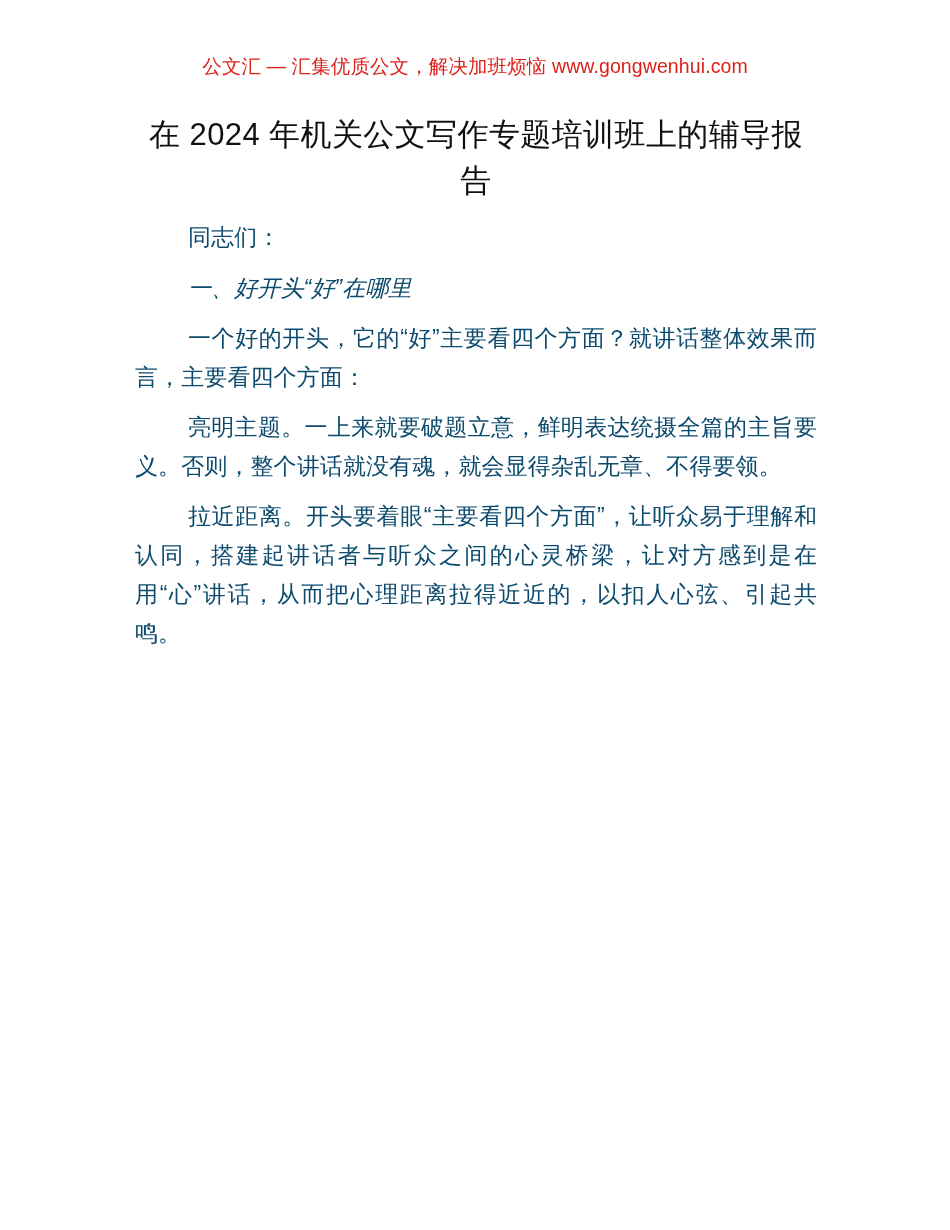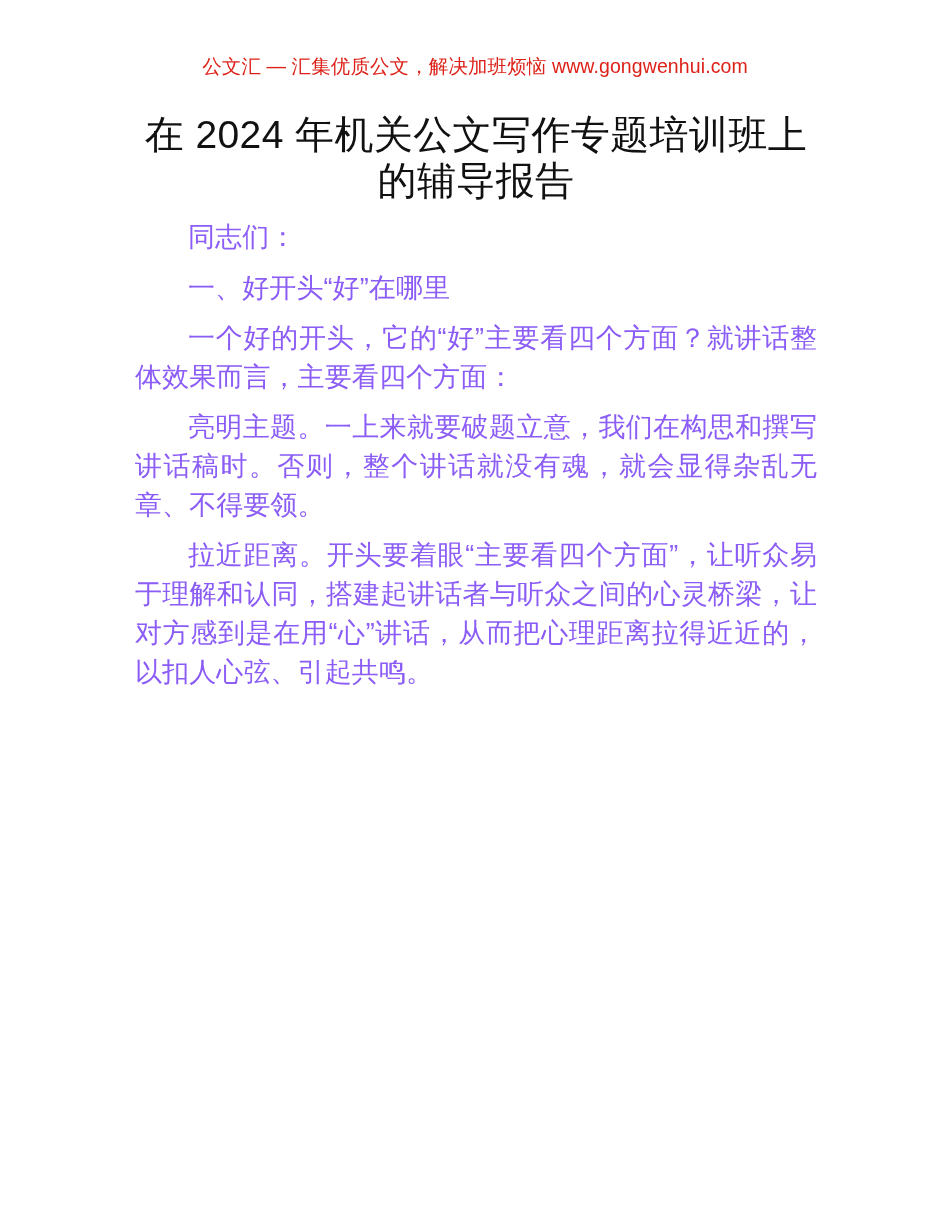--- a/index.html
+++ b/index.html
@@ -44,46 +44,47 @@
 
   
   .doc {
     position: absolute;
     top: 112px;
     left: 135px;
     width: 682px;
   }
 
   .doc-title {
-    font-size: 39px;
+    font-size: 31px;
     line-height: 46px;
     text-align: center;
     font-weight: 400;
     margin: 0 0 14px 0;
     letter-spacing: 0.4px;
     color: #111111;
     font-family: "Liberation Sans", "DejaVu Sans", sans-serif;
   }
 
   .para {
-    font-size: 27px;
+    font-size: 23px;
     line-height: 39px;
     text-indent: 53px;
     margin: 0 0 11px 0;
     text-align: justify;
     text-justify: inter-ideograph;
     letter-spacing: 0.1px;
-    color: #8b5cf6;
+    color: #0c4a6e;
   }
 
   .para.salutation {
     margin-bottom: 12px;
   }
 
   .para.heading {
+    font-style: italic;
   }
 </style>
 </head>
 <body>
 
 <div class="page">
 
   <div class="promo-banner">
     <span>公文汇 — 汇集优质公文，解决加班烦恼</span><span>&nbsp;</span><span class="promo-url">www.gongwenhui.com</span>
   </div>
@@ -92,19 +93,19 @@
 
     <h1 class="doc-title">在 2024 年机关公文写作专题培训班上的辅导报告</h1>
 
     <p class="para salutation">同志们：</p>
 
 
     <p class="para heading">一、好开头“好”在哪里</p>
 
     <p class="para">一个好的开头，它的“好”主要看四个方面？就讲话整体效果而言，主要看四个方面：</p>
 
-    <p class="para">亮明主题。一上来就要破题立意，我们在构思和撰写讲话稿时。否则，整个讲话就没有魂，就会显得杂乱无章、不得要领。</p>
+    <p class="para">亮明主题。一上来就要破题立意，鲜明表达统摄全篇的主旨要义。否则，整个讲话就没有魂，就会显得杂乱无章、不得要领。</p>
 
     <p class="para">拉近距离。开头要着眼“主要看四个方面”，让听众易于理解和认同，搭建起讲话者与听众之间的心灵桥梁，让对方感到是在用“心”讲话，从而把心理距离拉得近近的，以扣人心弦、引起共鸣。</p>
 
   </div>
 
 </div>
 
 </body></html>

